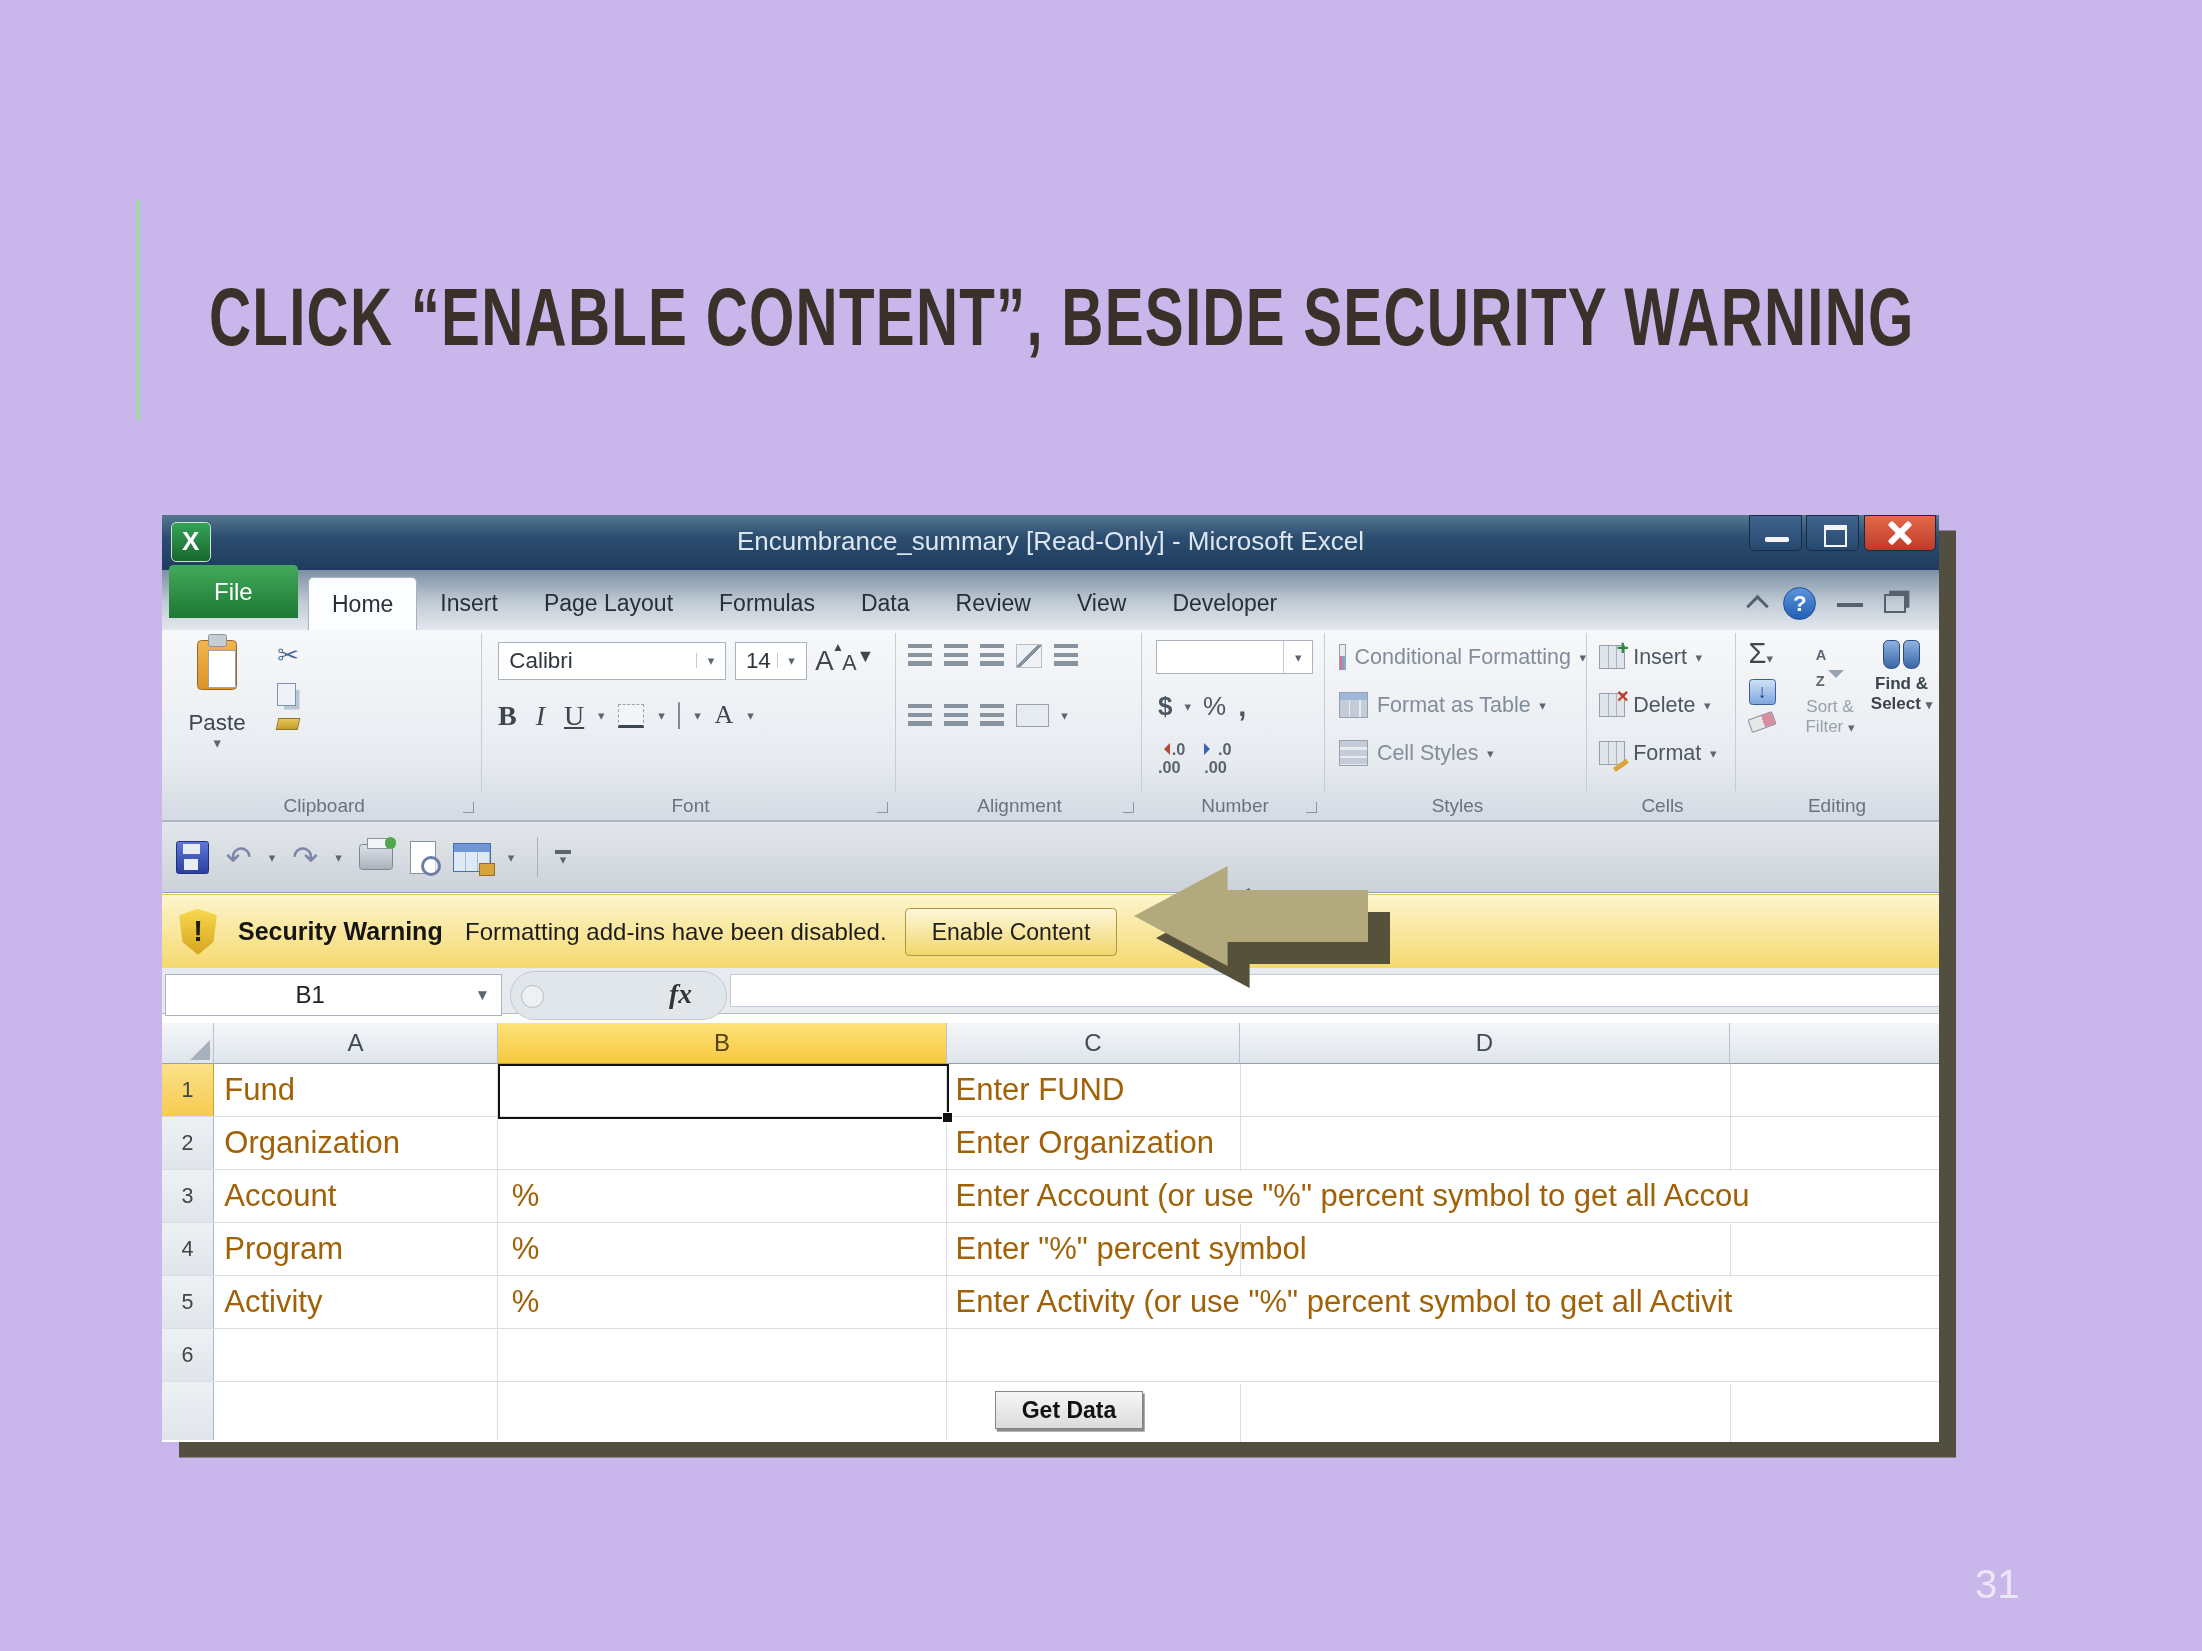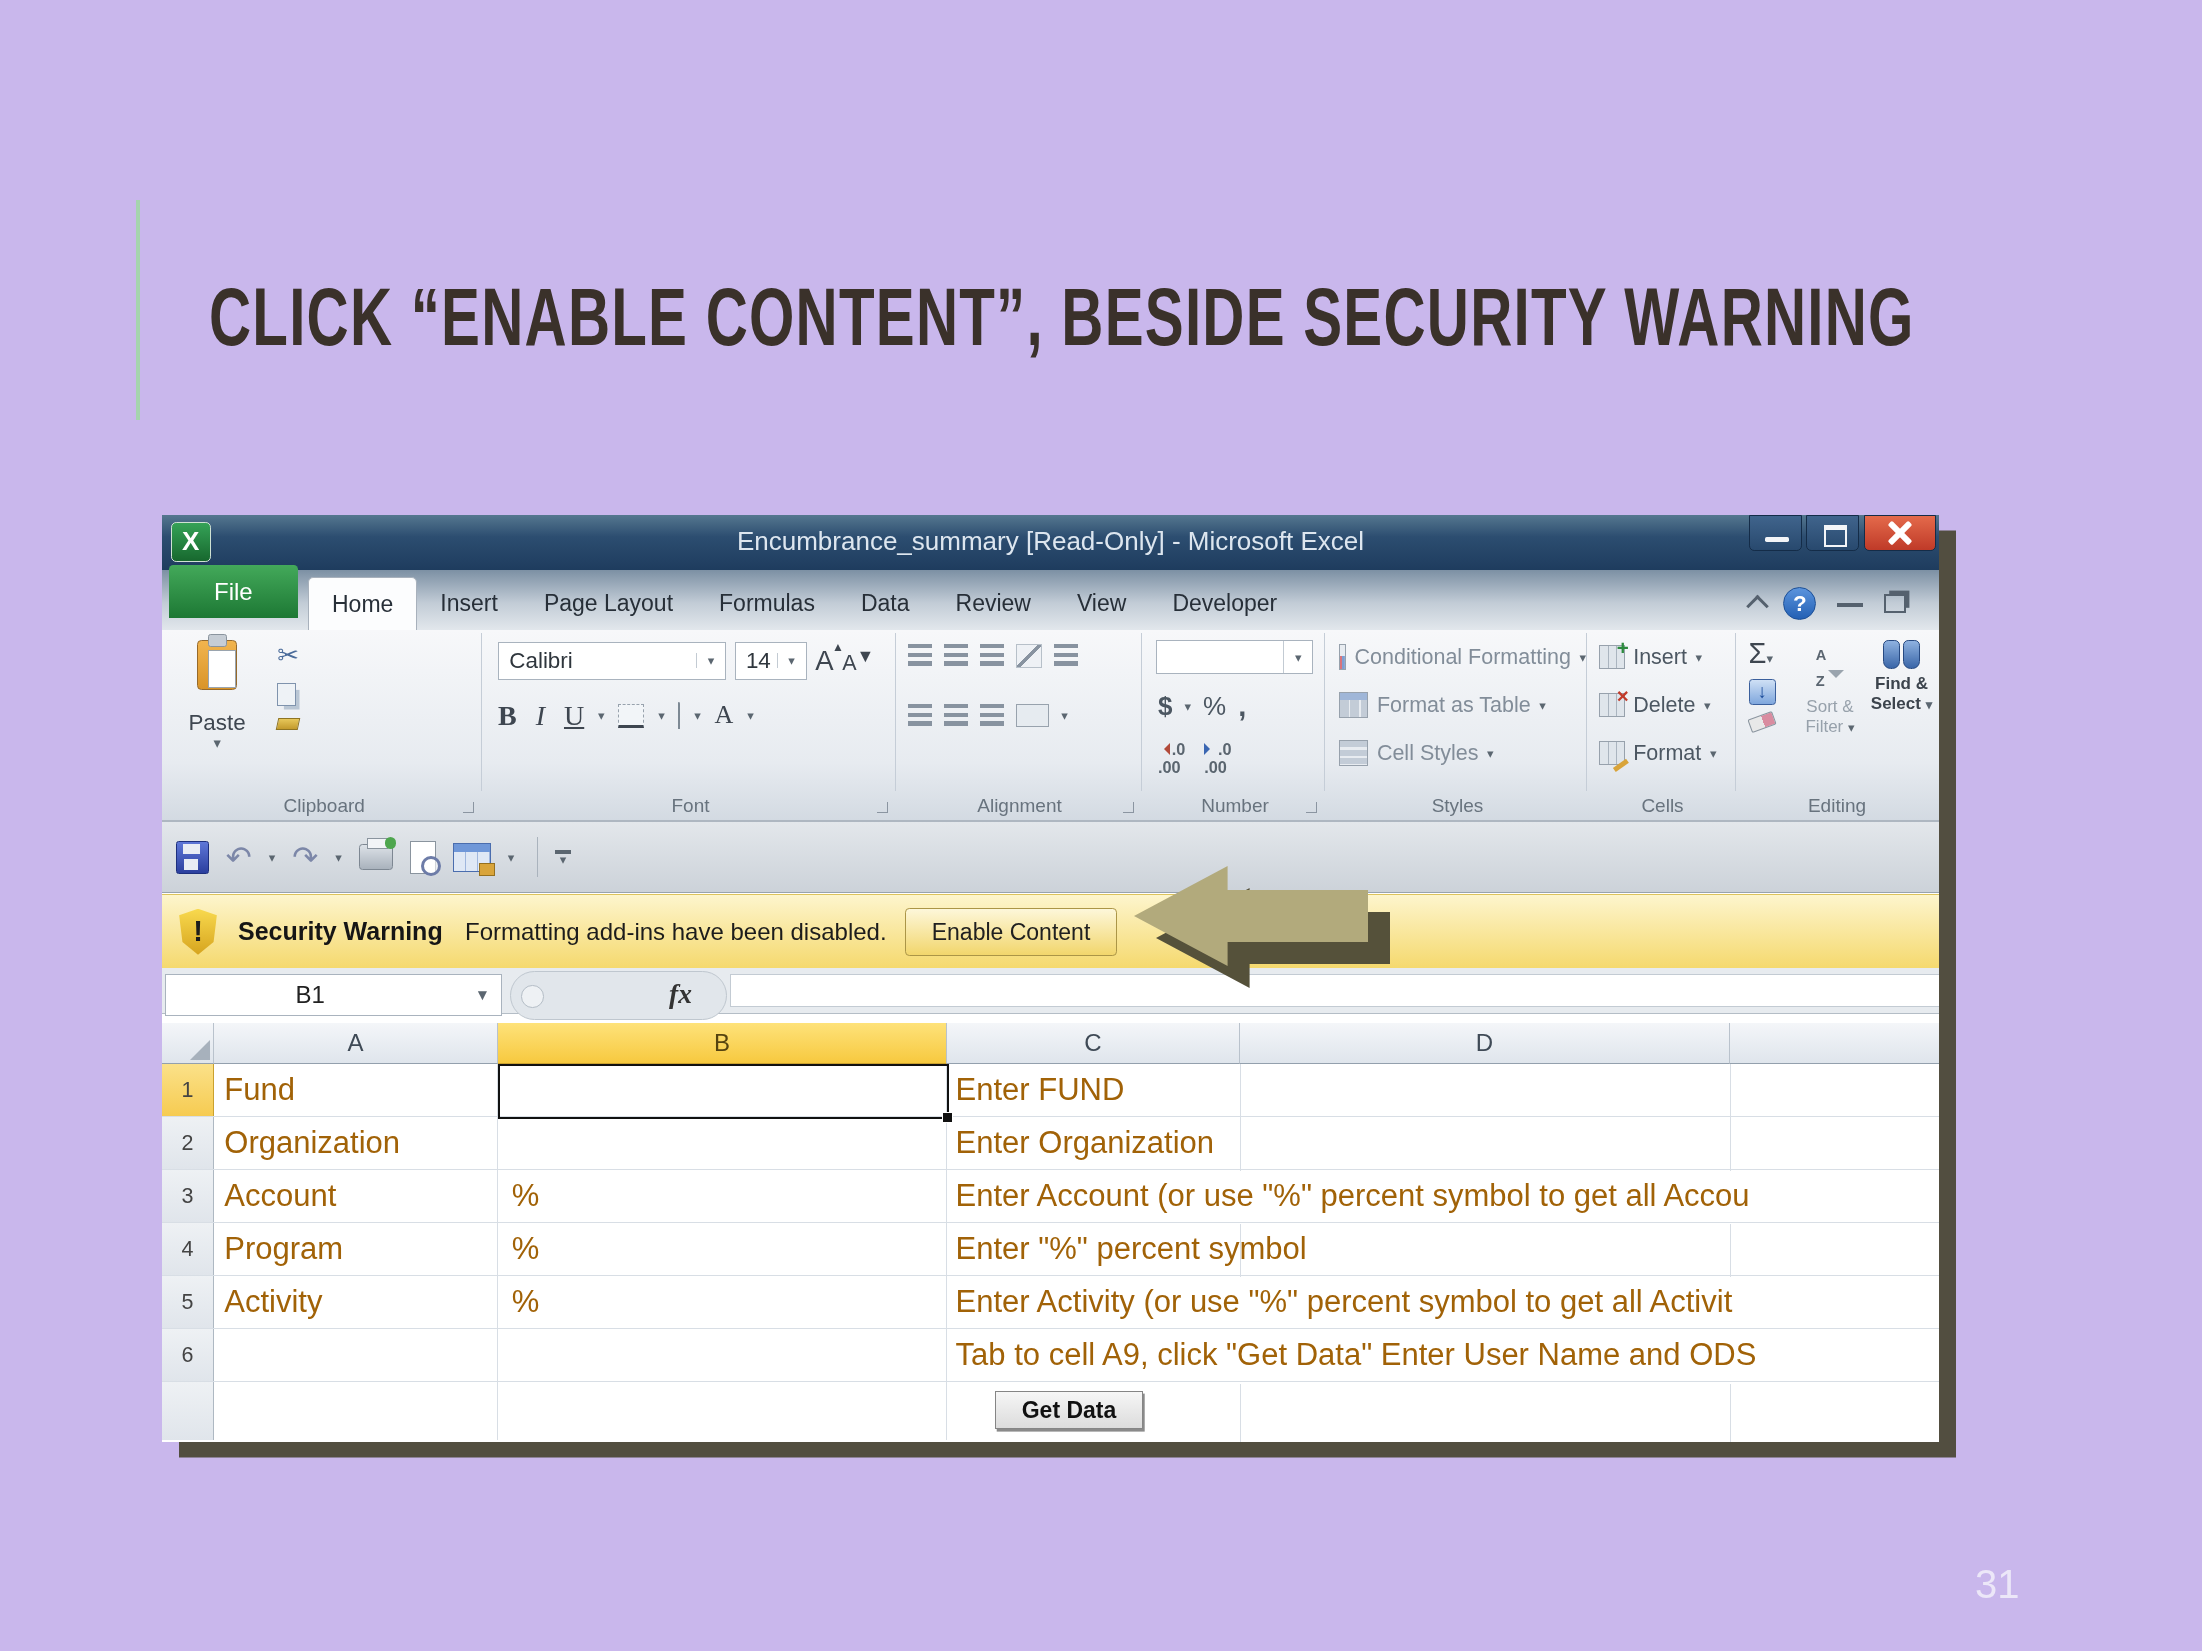--- a/index.html
+++ b/index.html
@@ -475,21 +475,20 @@
       <div class="srw">
         <div class="rn">5</div>
         <div class="cell ca">Activity</div>
         <div class="cell cb">%</div>
         <div class="cell crest">Enter Activity (or use "%" percent symbol to get all Activit</div>
       </div>
       <div class="srw">
         <div class="rn">6</div>
         <div class="cell ca"></div>
         <div class="cell cb"></div>
-        <div class="cell crest">Tab to cell A9, click "Get Data" Enter User Name and ODS</div>
       </div>
       <div class="srw partial">
         <div class="rn"></div>
         <div class="cell ca"></div>
         <div class="cell cb"></div>
         <div class="cell crest"></div>
       </div>
 
       <div class="vseg" style="left:1078px;top:41px;height:107px;"></div>
       <div class="vseg" style="left:1078px;top:201px;height:53px;"></div>

